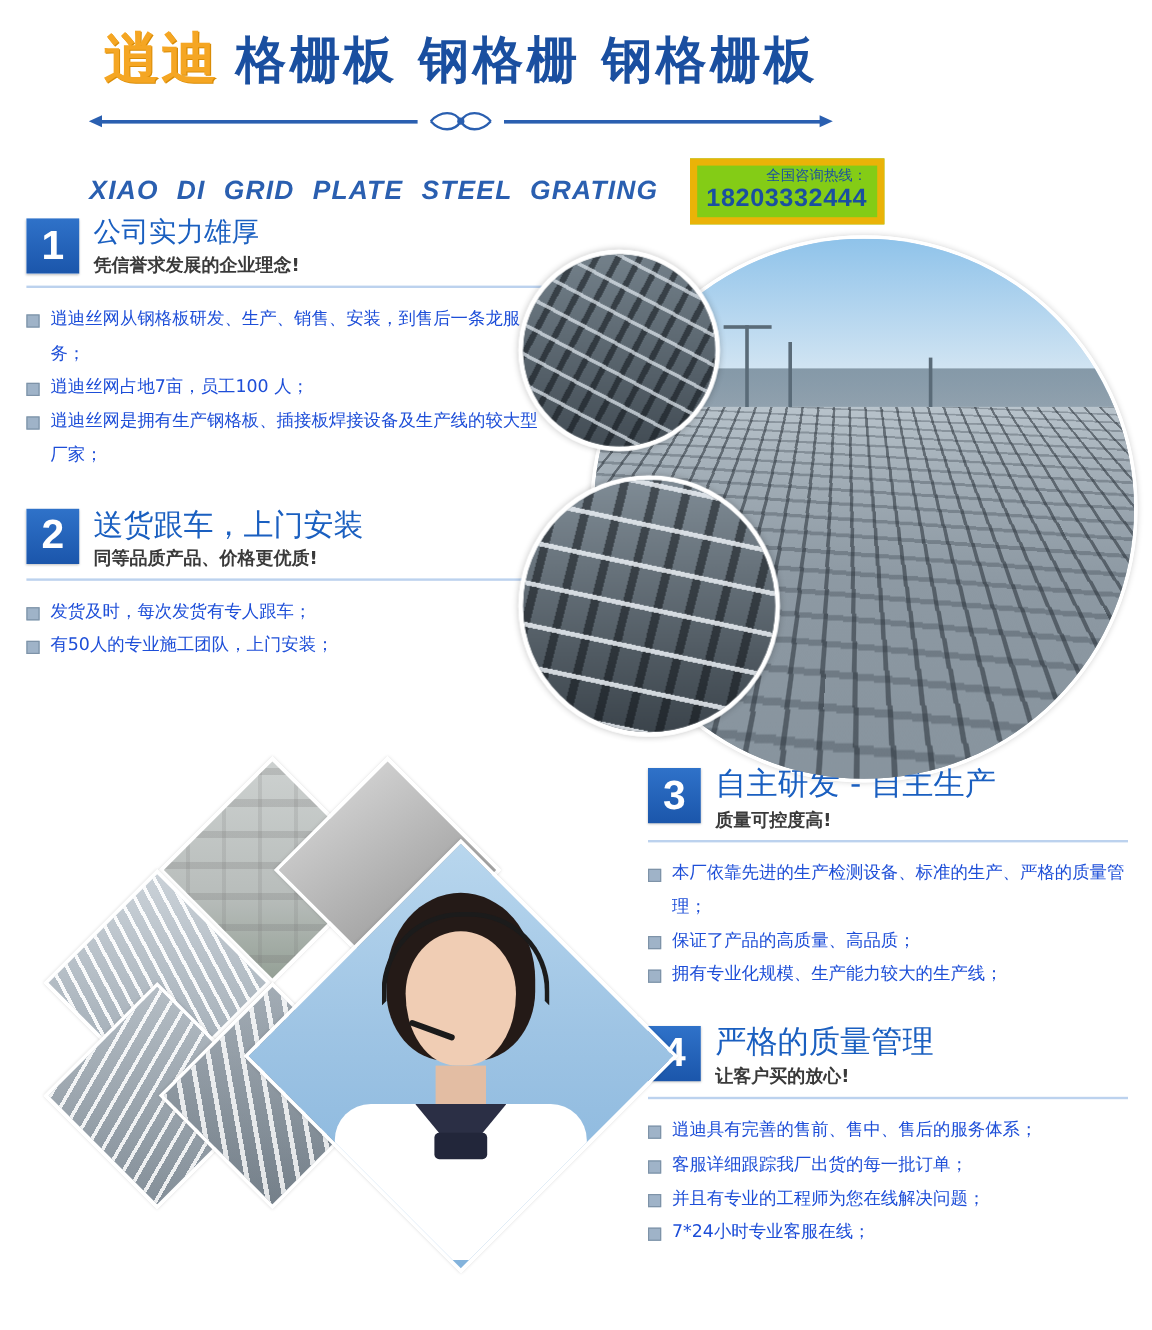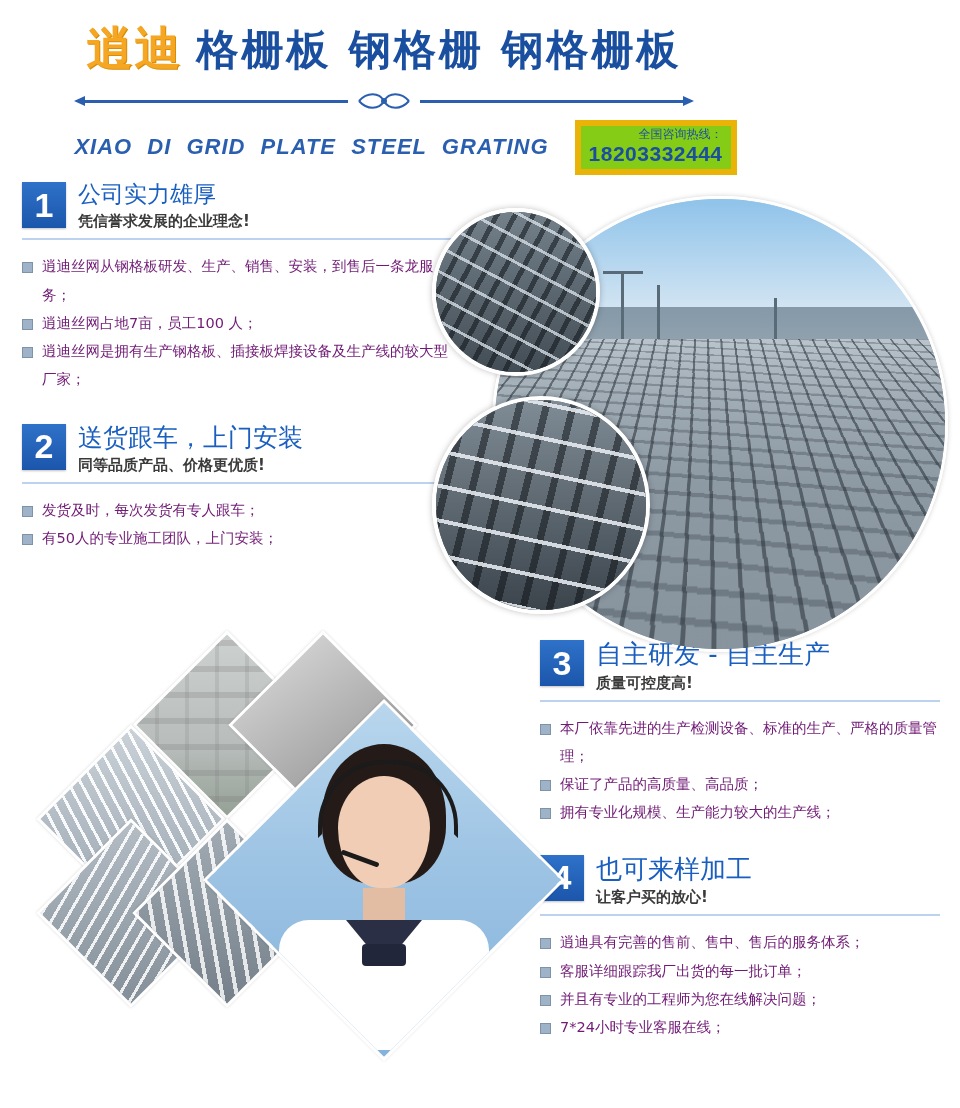--- a/index.html
+++ b/index.html
@@ -85,21 +85,21 @@
     height: 26px;
     background: #ffffff;
     display: flex;
     align-items: center;
     justify-content: center;
   }
   .en-row {
     display: flex;
     justify-content: center;
     align-items: center;
-    margin-top: 8px;
+    margin-top: 20px;
     gap: 26px;
     padding-left: 43px;
   }
   .en-title {
     font-size: 22px;
     font-weight: bold;
     font-style: italic;
     color: #2a5fb0;
     letter-spacing: 1px;
     word-spacing: 8px;
@@ -167,21 +167,21 @@
   .bullets {
     list-style: none;
     margin: 12px 0 0 0;
     padding: 0;
   }
   .bullets li {
     position: relative;
     padding-left: 20px;
     font-size: 14.5px;
     line-height: 1.95;
-    color: #701a75;
+    color: #1d4ed8;
     font-family: "DejaVu Sans", "Liberation Sans", sans-serif;
   }
   .bullets li::before {
     content: "";
     position: absolute;
     left: 0;
     top: 10px;
     width: 9px;
     height: 9px;
     background: #9fb3c8;
@@ -564,21 +564,21 @@
       <li>本厂依靠先进的生产检测设备、标准的生产、严格的质量管理；</li>
       <li>保证了产品的高质量、高品质；</li>
       <li>拥有专业化规模、生产能力较大的生产线；</li>
     </ul>
   </div>
 
   <div class="block4">
     <div class="sec-head">
       <div class="num-badge">4</div>
       <div class="sec-titles">
-        <div class="sec-title">也可来样加工</div>
+        <div class="sec-title">严格的质量管理</div>
         <div class="sec-sub">让客户买的放心!</div>
       </div>
     </div>
     <div class="sec-underline"></div>
     <ul class="bullets">
       <li>逍迪具有完善的售前、售中、售后的服务体系；</li>
       <li>客服详细跟踪我厂出货的每一批订单；</li>
       <li>并且有专业的工程师为您在线解决问题；</li>
       <li>7*24小时专业客服在线；</li>
     </ul>

